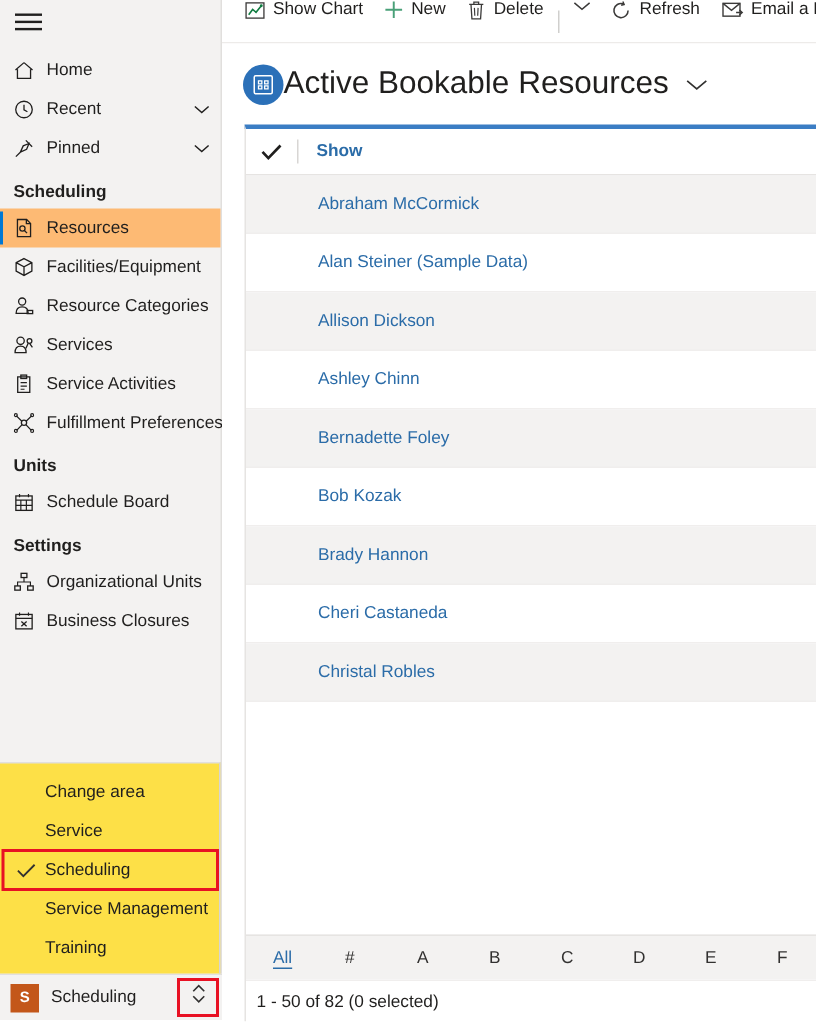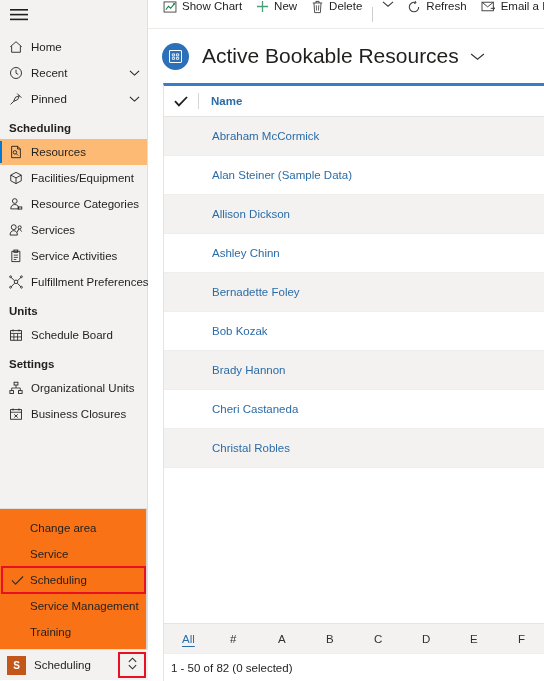--- a/index.html
+++ b/index.html
@@ -43,21 +43,21 @@
   }
   .group-head {
     font-size: 11.5px; font-weight: bold; color: #201f1e;
     padding: 10px 0 5px 9px;
   }
 
   
   .area-flyout {
     position: absolute;
     left: 0; bottom: 31px; width: 147px;
-    background: #f97316;
+    background: #fde047;
     border-top: 1px solid #e1dfdd;
     border-right: 1px solid #d6d4d2;
     padding: 6px 0 4px 0;
     z-index: 30;
   }
   .area-row {
     height: 26px; display:flex; align-items:center;
     font-size: 11.5px; color:#201f1e; cursor:pointer;
     padding-left: 4px;
   }
@@ -112,21 +112,21 @@
 
   .titlebar {
     flex: 0 0 54px; display:flex; align-items:center; padding-left: 14px;
     background:#ffffff;
   }
   .title-icon {
     width: 27px; height: 27px; border-radius: 50%; background:#2b70b8;
     display:flex; align-items:center; justify-content:center; flex:0 0 27px;
   }
   .title-text {
-    font-size: 21px; color:#201f1e; margin-left: 13px; white-space:nowrap;
+    font-size: 21px; color:#201f1e; white-space:nowrap;
     font-weight: normal;
   }
   .title-chev { margin-left: 11px; display:flex; align-items:center; cursor:pointer; }
 
   .gridwrap {
     flex: 1 1 auto; position: relative;
     margin-left: 15px;
     border-left: 1px solid #e6e4e2;
     border-top: 3px solid #3b7dc4;
     display:flex; flex-direction: column;
@@ -462,21 +462,21 @@
 
     <div class="gridwrap">
 
       <div class="grid-head">
         <span class="ck">
           <svg width="14" height="11" viewBox="0 0 14 11">
               <path d="M1 5.2 L4.9 9.4 L13 1" fill="none" stroke="#201f1e" stroke-width="1.8"></path>
             </svg>
         </span>
         <span class="sep"></span>
-        <span class="colname">Name</span>
+        <span class="colname">Show</span>
       </div>
 
       <div class="rows">
         <div class="row alt">
           <span class="cell">Abraham McCormick</span>
         </div>
         <div class="row">
           <span class="cell">Alan Steiner (Sample Data)</span>
         </div>
         <div class="row alt">

